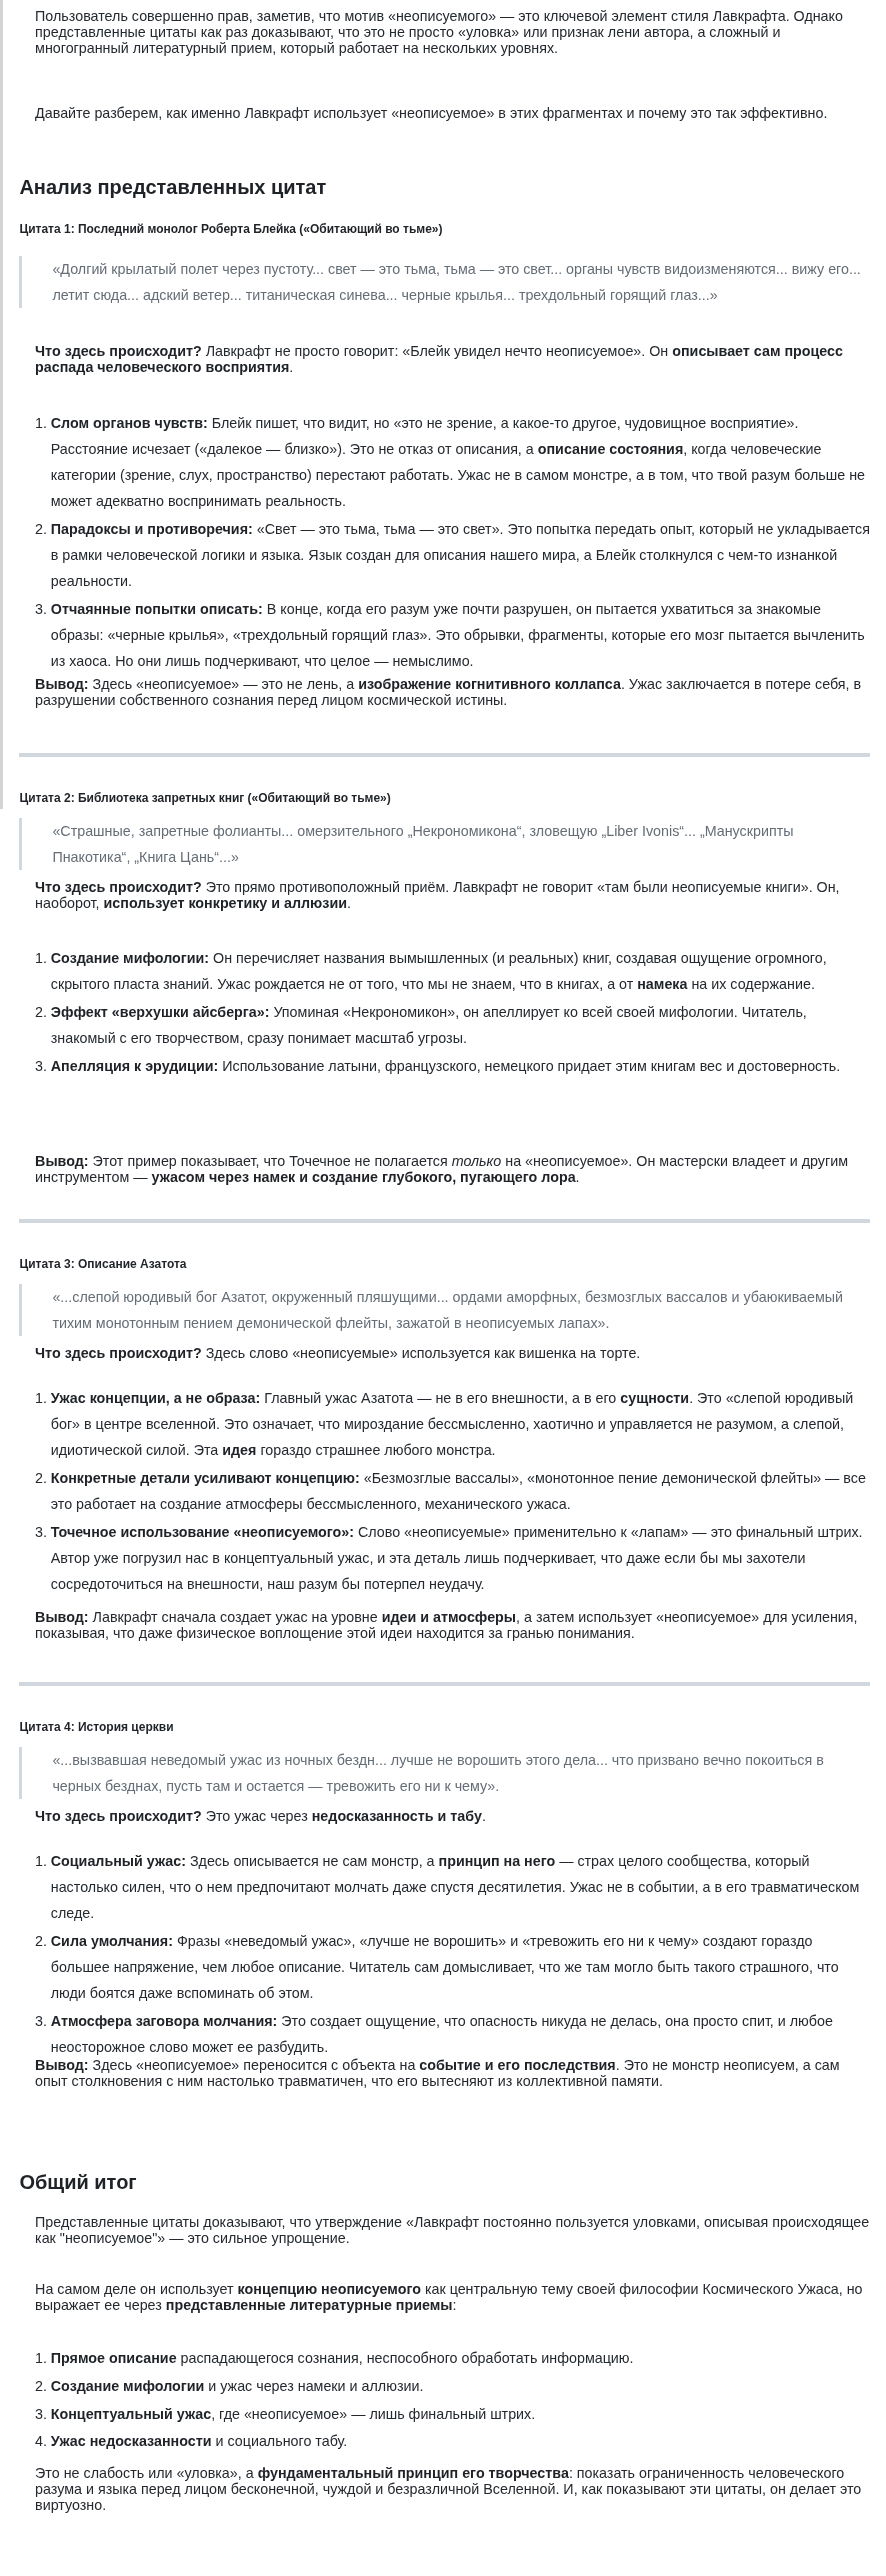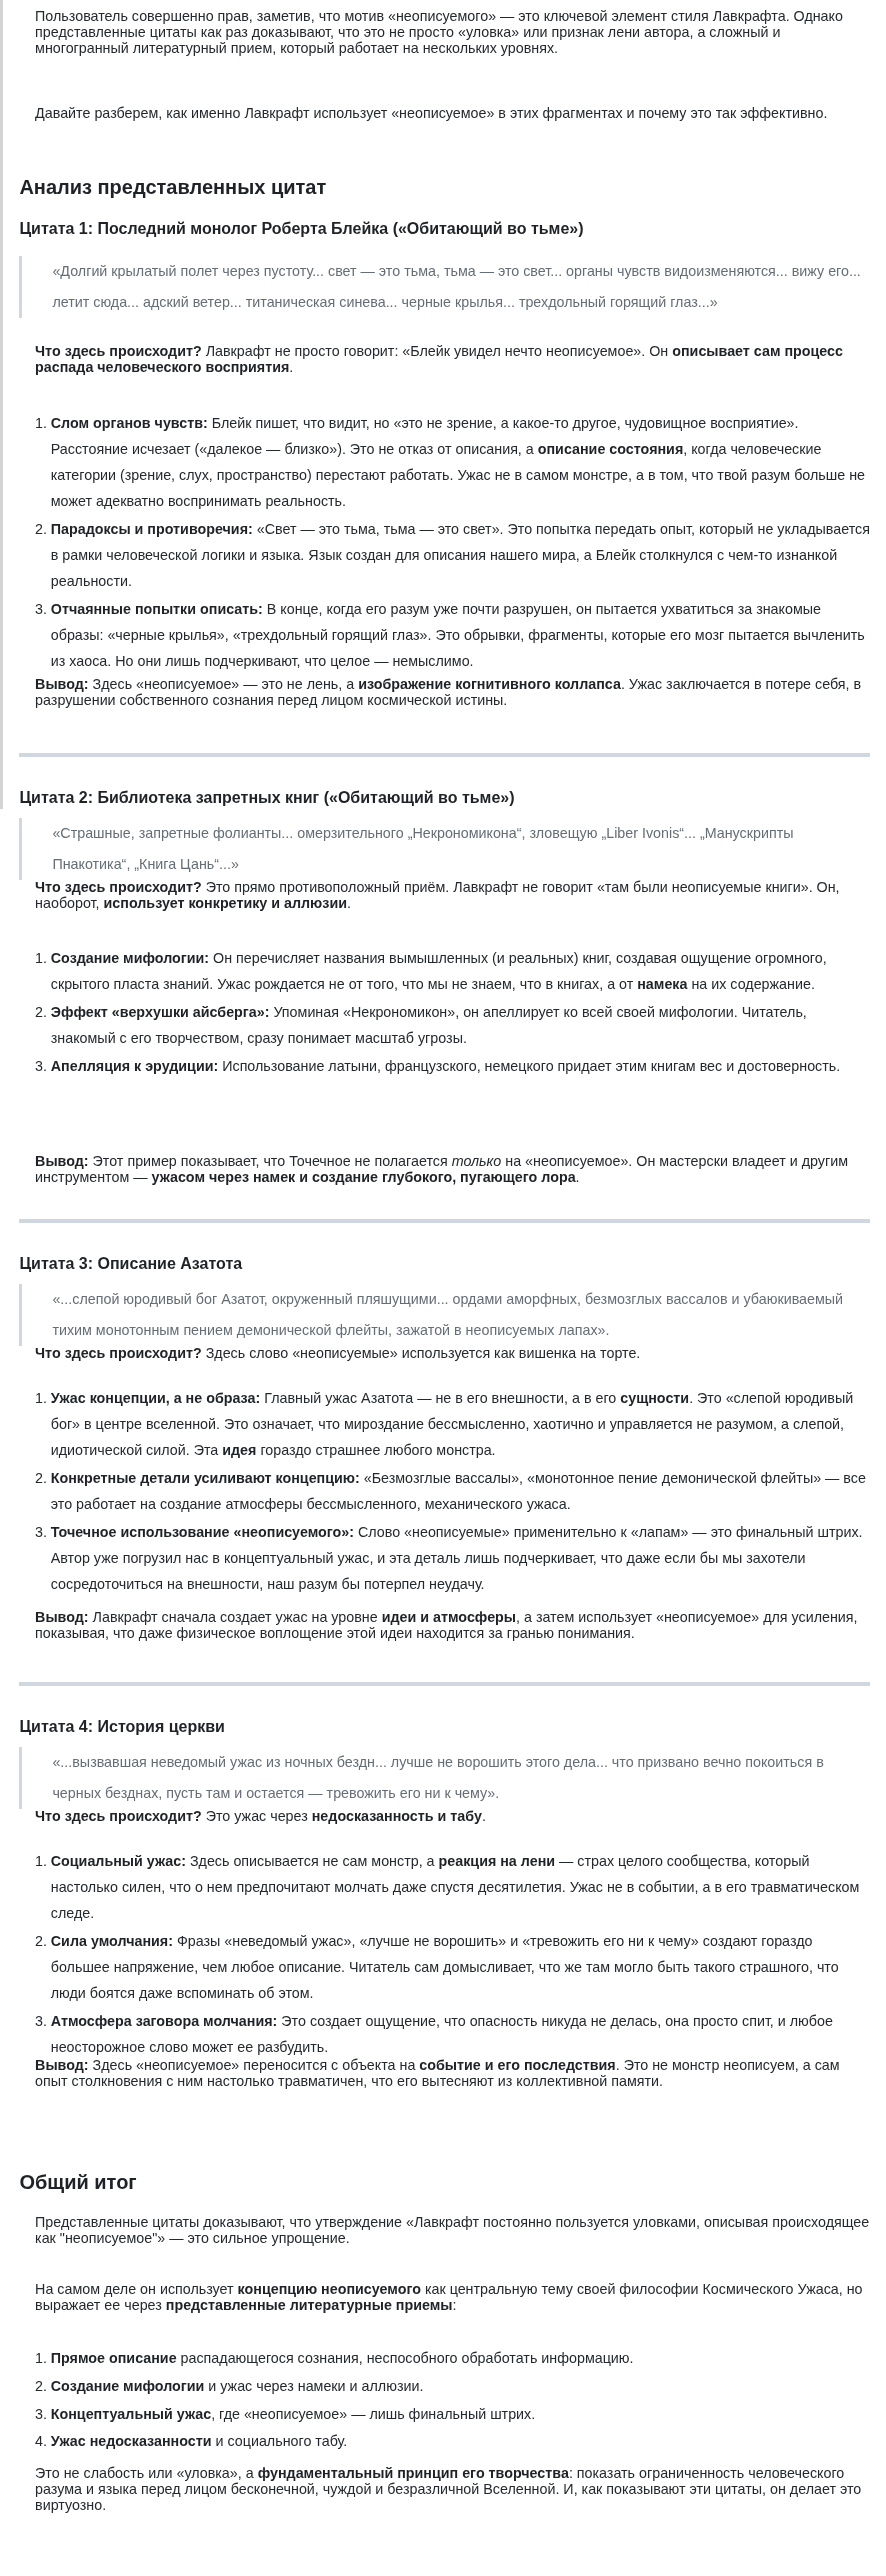--- a/index.html
+++ b/index.html
@@ -12,24 +12,24 @@
     color: #24292f;
     font-size: 14.3px;
   }
   .left-rail {
     position: absolute; left: 0; top: 0; width: 2.8px; height: 809px;
     background: #d4d4d4;
   }
   .content { position: absolute; left: 19.4px; top: 0; width: 851px; }
   .indent { padding-left: 15.7px; }
   h2 { margin: 0; font-size: 20px; font-weight: 600; line-height: 28px; color: #1f2328; }
-  h3 { margin: 0; font-size: 16px; font-weight: 600; line-height: 24px; color: #1f2328; }
+  h3 { margin: 0; font-size: 12px; font-weight: 600; line-height: 24px; color: #1f2328; }
   blockquote {
     margin: 0; padding: 0 0 0 30px; border-left: 3.7px solid #d0d7de;
-    color: #656d76; line-height: 31px;
+    color: #656d76; line-height: 26px;
   }
   ol { margin: 0; padding: 0 0 0 15.7px; list-style: none; }
   ol li { line-height: 26px; margin: 0 0 1.8px 0; position: relative; padding-left: 15.7px; }
   ol li .num { position: absolute; left: 0; top: 0; }
   ol.tight li { margin-bottom: 0; }
   hr { border: 0; height: 3.7px; background: #d0d7de; margin: 0; }
   b, strong { font-weight: 700; color: #1f2328; }
   i { }
   .block { position: absolute; left: 0; width: 851px; }
 </style>
@@ -78,21 +78,21 @@
       <li><span class="num">3.</span><b>Точечное использование «неописуемого»:</b><span> Слово «неописуемые» применительно к «лапам» — это финальный штрих. Автор уже погрузил нас в концептуальный ужас, и эта деталь лишь подчеркивает, что даже если бы мы захотели сосредоточиться на внешности, наш разум бы потерпел неудачу.</span></li>
     </ol>
   <div class="block indent" style="top:1609px; width:835px;"><b>Вывод:</b><span> Лавкрафт сначала создает ужас на уровне </span><b>идеи и атмосферы</b><span>, а затем использует «неописуемое» для усиления, показывая, что даже физическое воплощение этой идеи находится за гранью понимания.</span></div>
 
   <hr class="block" style="top:1682px;">
 
   <h3 class="block" style="top:1715px;">Цитата 4: История церкви</h3>
   <blockquote class="block" style="top:1747px; width:817px;">«...вызвавшая неведомый ужас из ночных бездн... лучше не ворошить этого дела... что призвано вечно покоиться в черных безднах, пусть там и остается — тревожить его ни к чему».</blockquote>
   <div class="block indent" style="top:1808px; width:835px;"><b>Что здесь происходит?</b><span> Это ужас через </span><b>недосказанность и табу</b><span>.</span></div>
   <ol class="block" style="top:1848px; width:835px;">
-      <li><span class="num">1.</span><b>Социальный ужас:</b><span> Здесь описывается не сам монстр, а </span><b>реакция на лени</b><span> — страх целого сообщества, который настолько силен, что о нем предпочитают молчать даже спустя десятилетия. Ужас не в событии, а в его травматическом следе.</span></li>
+      <li><span class="num">1.</span><b>Социальный ужас:</b><span> Здесь описывается не сам монстр, а </span><b>принцип на него</b><span> — страх целого сообщества, который настолько силен, что о нем предпочитают молчать даже спустя десятилетия. Ужас не в событии, а в его травматическом следе.</span></li>
       <li><span class="num">2.</span><b>Сила умолчания:</b><span> Фразы «неведомый ужас», «лучше не ворошить» и «тревожить его ни к чему» создают гораздо большее напряжение, чем любое описание. Читатель сам домысливает, что же там могло быть такого страшного, что люди боятся даже вспоминать об этом.</span></li>
       <li><span class="num">3.</span><b>Атмосфера заговора молчания:</b><span> Это создает ощущение, что опасность никуда не делась, она просто спит, и любое неосторожное слово может ее разбудить.</span></li>
     </ol>
   <div class="block indent" style="top:2057px; width:835px;"><b>Вывод:</b><span> Здесь «неописуемое» переносится с объекта на </span><b>событие и его последствия</b><span>. Это не монстр неописуем, а сам опыт столкновения с ним настолько травматичен, что его вытесняют из коллективной памяти.</span></div>
 
   <h2 class="block" style="top:2168px;">Общий итог</h2>
   <div class="block indent" style="top:2214px; width:835px;"><span>Представленные цитаты доказывают, что утверждение «Лавкрафт постоянно пользуется уловками, описывая происходящее как "неописуемое"» — это сильное упрощение.</span></div>
   <div class="block indent" style="top:2281px; width:835px;"><span>На самом деле он использует </span><b>концепцию неописуемого</b><span> как центральную тему своей философии Космического Ужаса, но выражает ее через </span><b>представленные литературные приемы</b><span>:</span></div>
   <ol class="block tight" style="top:2345px; width:835px; padding-left:0;">
       <li style="margin-left: 15.7px; margin-bottom: 1.8px;"><span class="num">1.</span><b>Прямое описание</b><span> распадающегося сознания, неспособного обработать информацию.</span></li>

